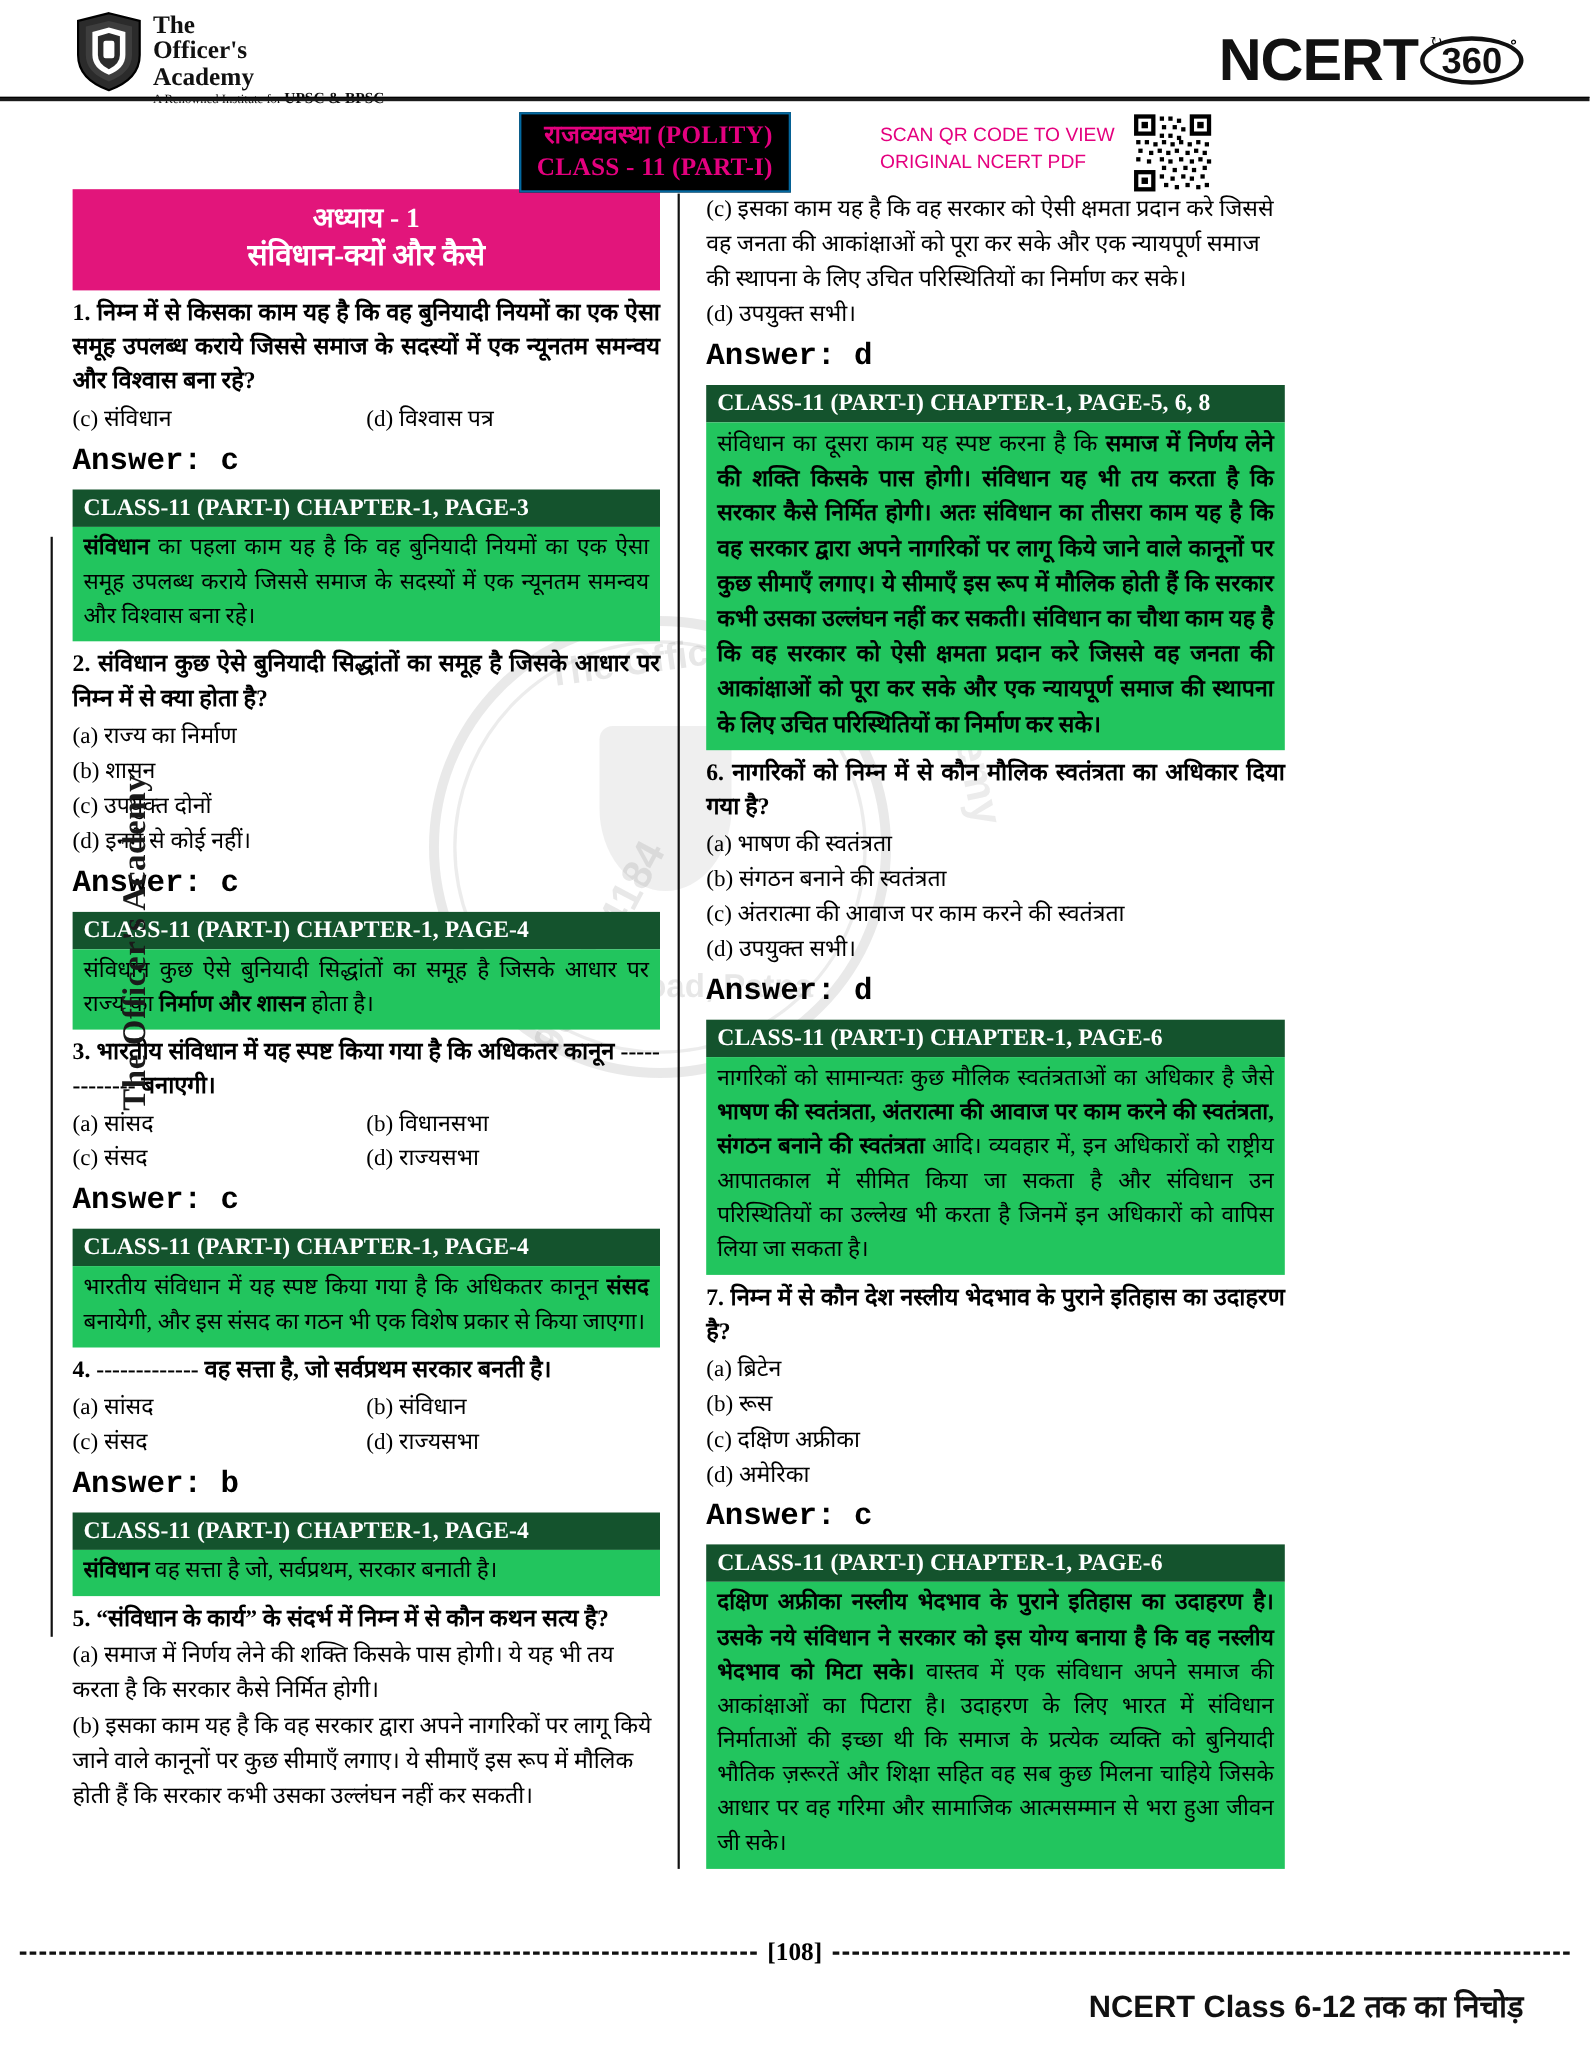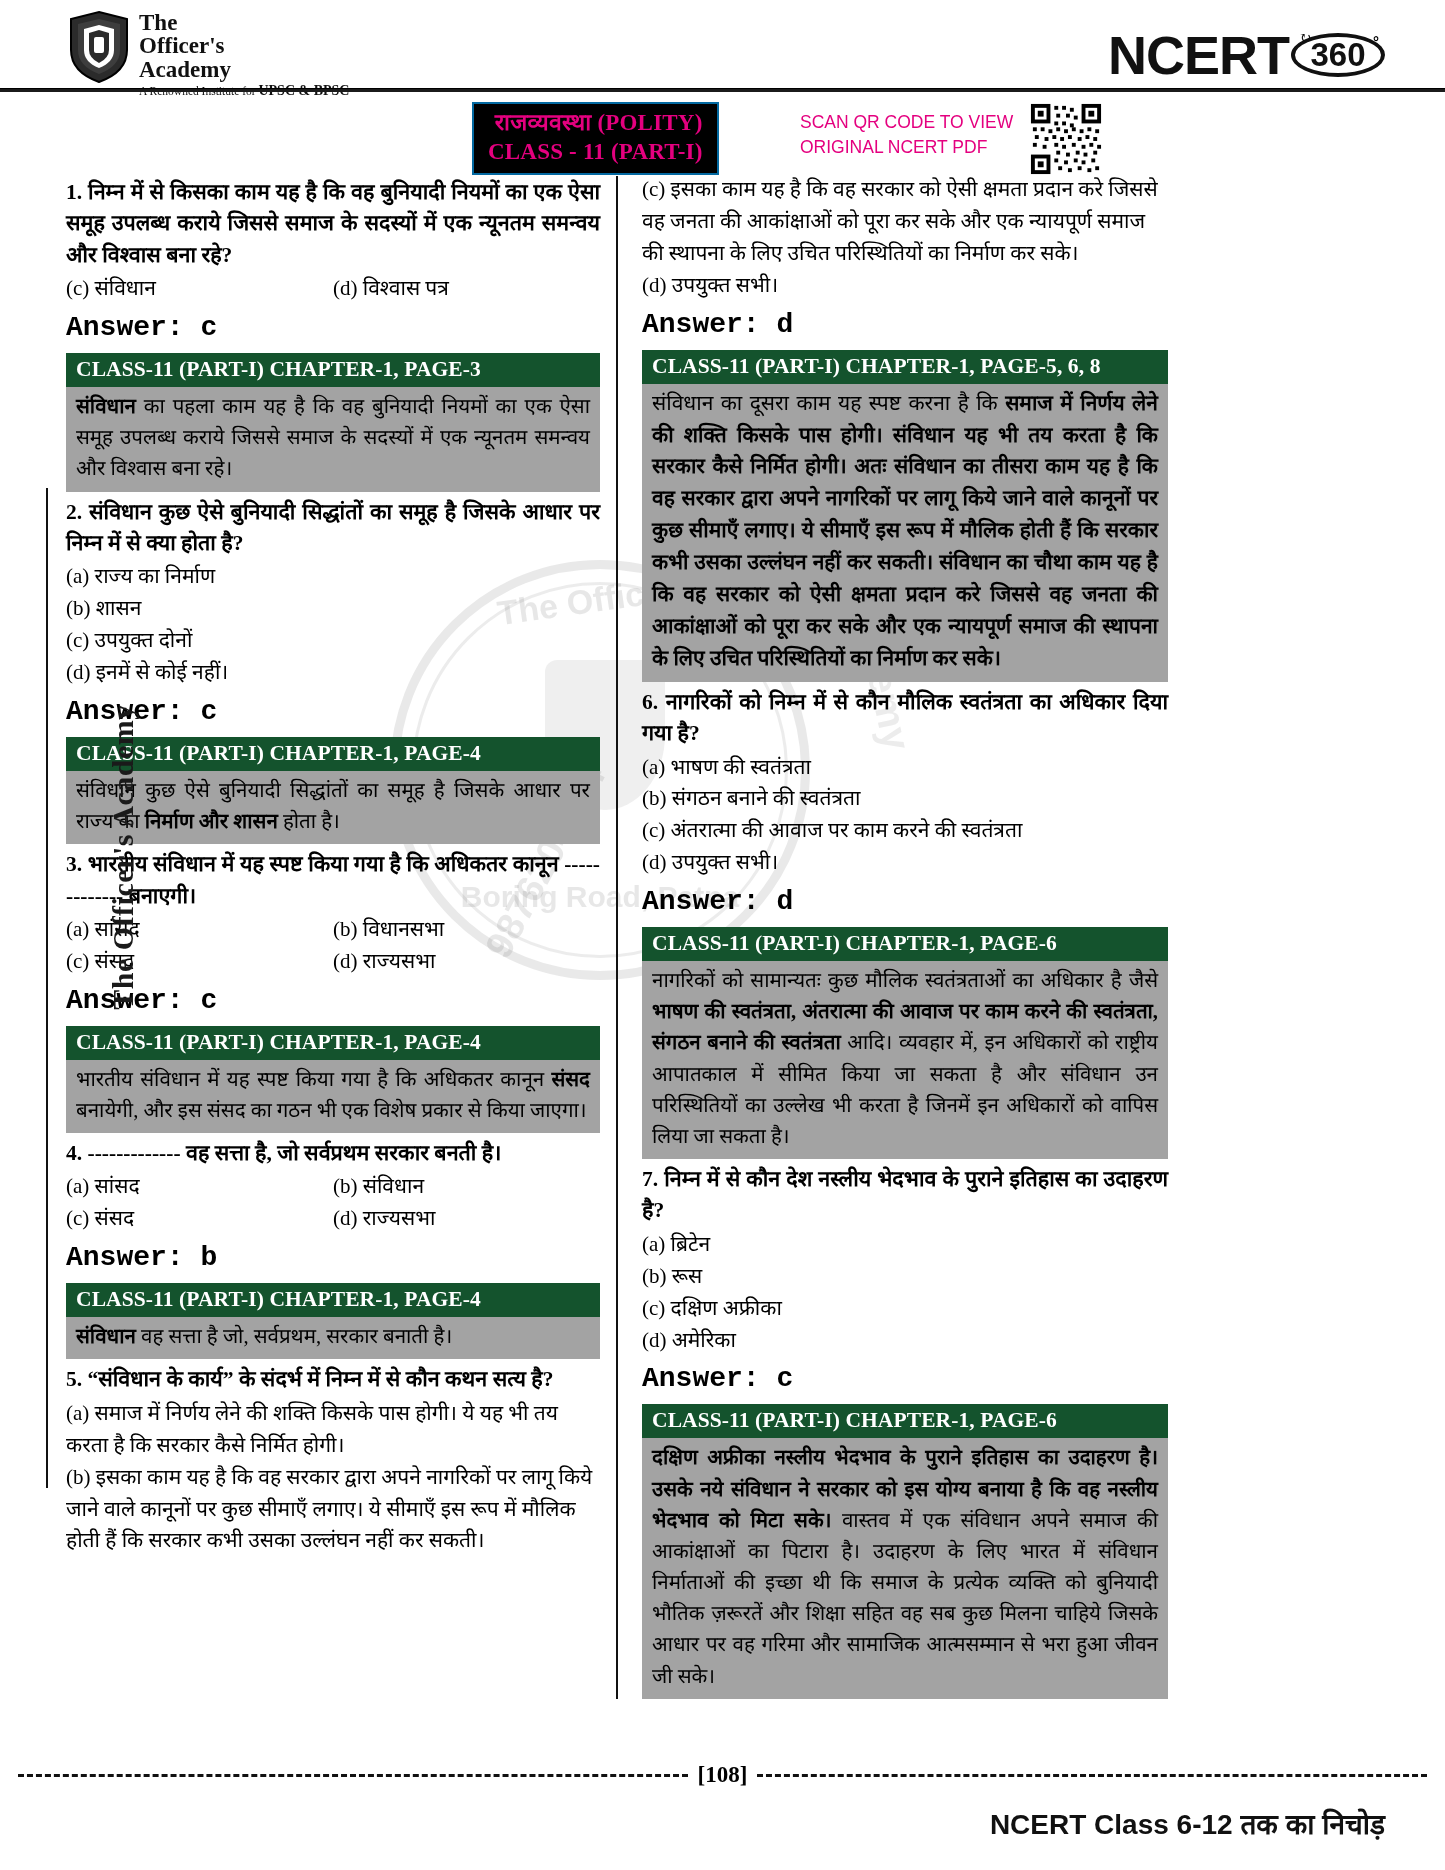--- a/index.html
+++ b/index.html
@@ -253,21 +253,21 @@
     background: #14532d;
     color: #fff;
     font-family: "Liberation Serif", serif;
     font-weight: bold;
     font-size: 21.5px;
     padding: 4px 10px 5px 10px;
     letter-spacing: 0.1px;
     margin-top: 10px;
   }
   .ref-body {
-    background: #a3a3a3;
+    background: #22c55e;
     color: #000;
     font-family: "Liberation Serif", serif;
     font-size: 20.5px;
     line-height: 1.52;
     padding: 4px 10px 7px 10px;
     text-align: justify;
   }
   .ref-body.big {
     font-size: 21px;
   }
@@ -419,20 +419,24 @@
           <rect x="34" y="33" width="2" height="2"></rect>
       </g>
     </svg>
   </div>
 </div>
 
 <div class="content">
 
   <div class="col col-left">
 
+    <div class="chapter-banner">
+      <div class="cb1">अध्याय - 1</div>
+      <div class="cb2">संविधान-क्यों और कैसे</div>
+    </div>
 
     <div class="q">1. निम्न में से किसका काम यह है कि वह बुनियादी नियमों का एक ऐसा समूह उपलब्ध कराये जिससे समाज के सदस्यों में एक न्यूनतम समन्वय और विश्वास बना रहे?</div>
     <div class="opts">
       <div class="opt-row">
         <div class="opt half">(c) संविधान</div>
         <div class="opt half">(d) विश्वास पत्र</div>
       </div>
     </div>
     <div class="answer">Answer: c</div>
 

